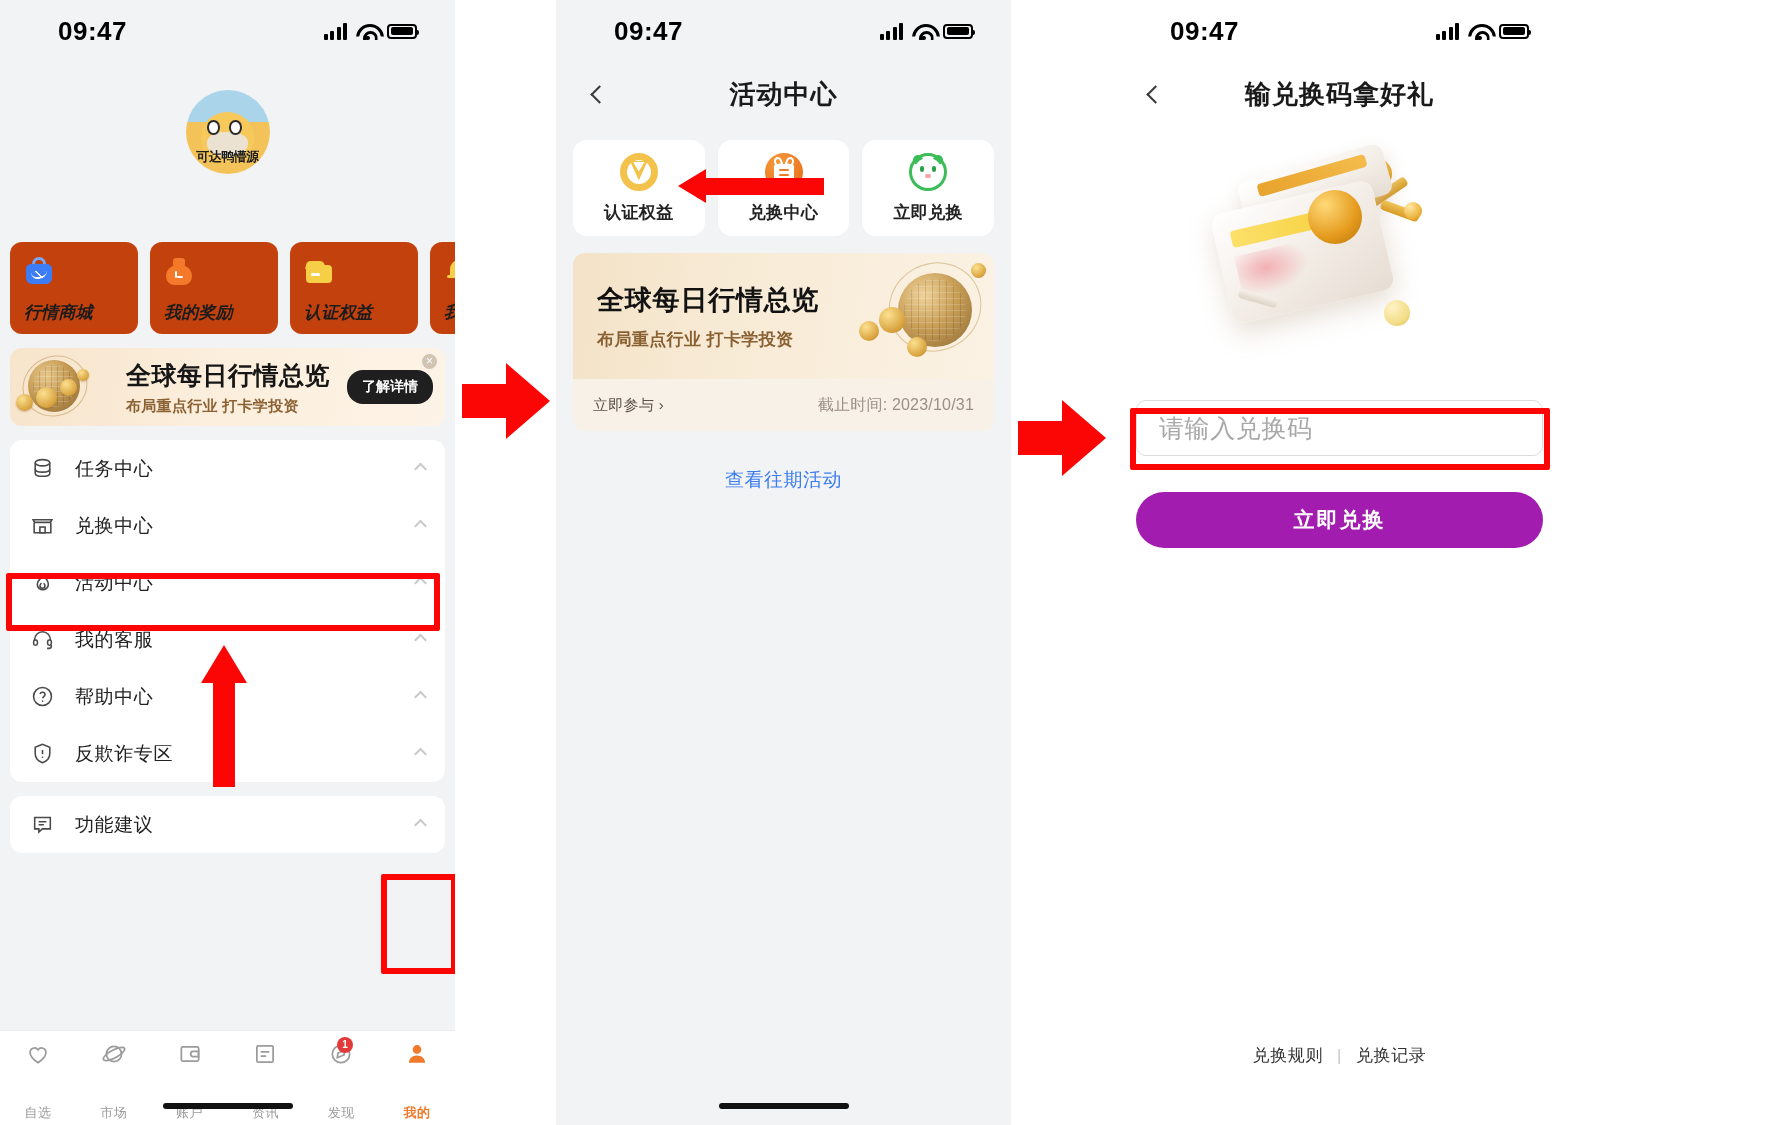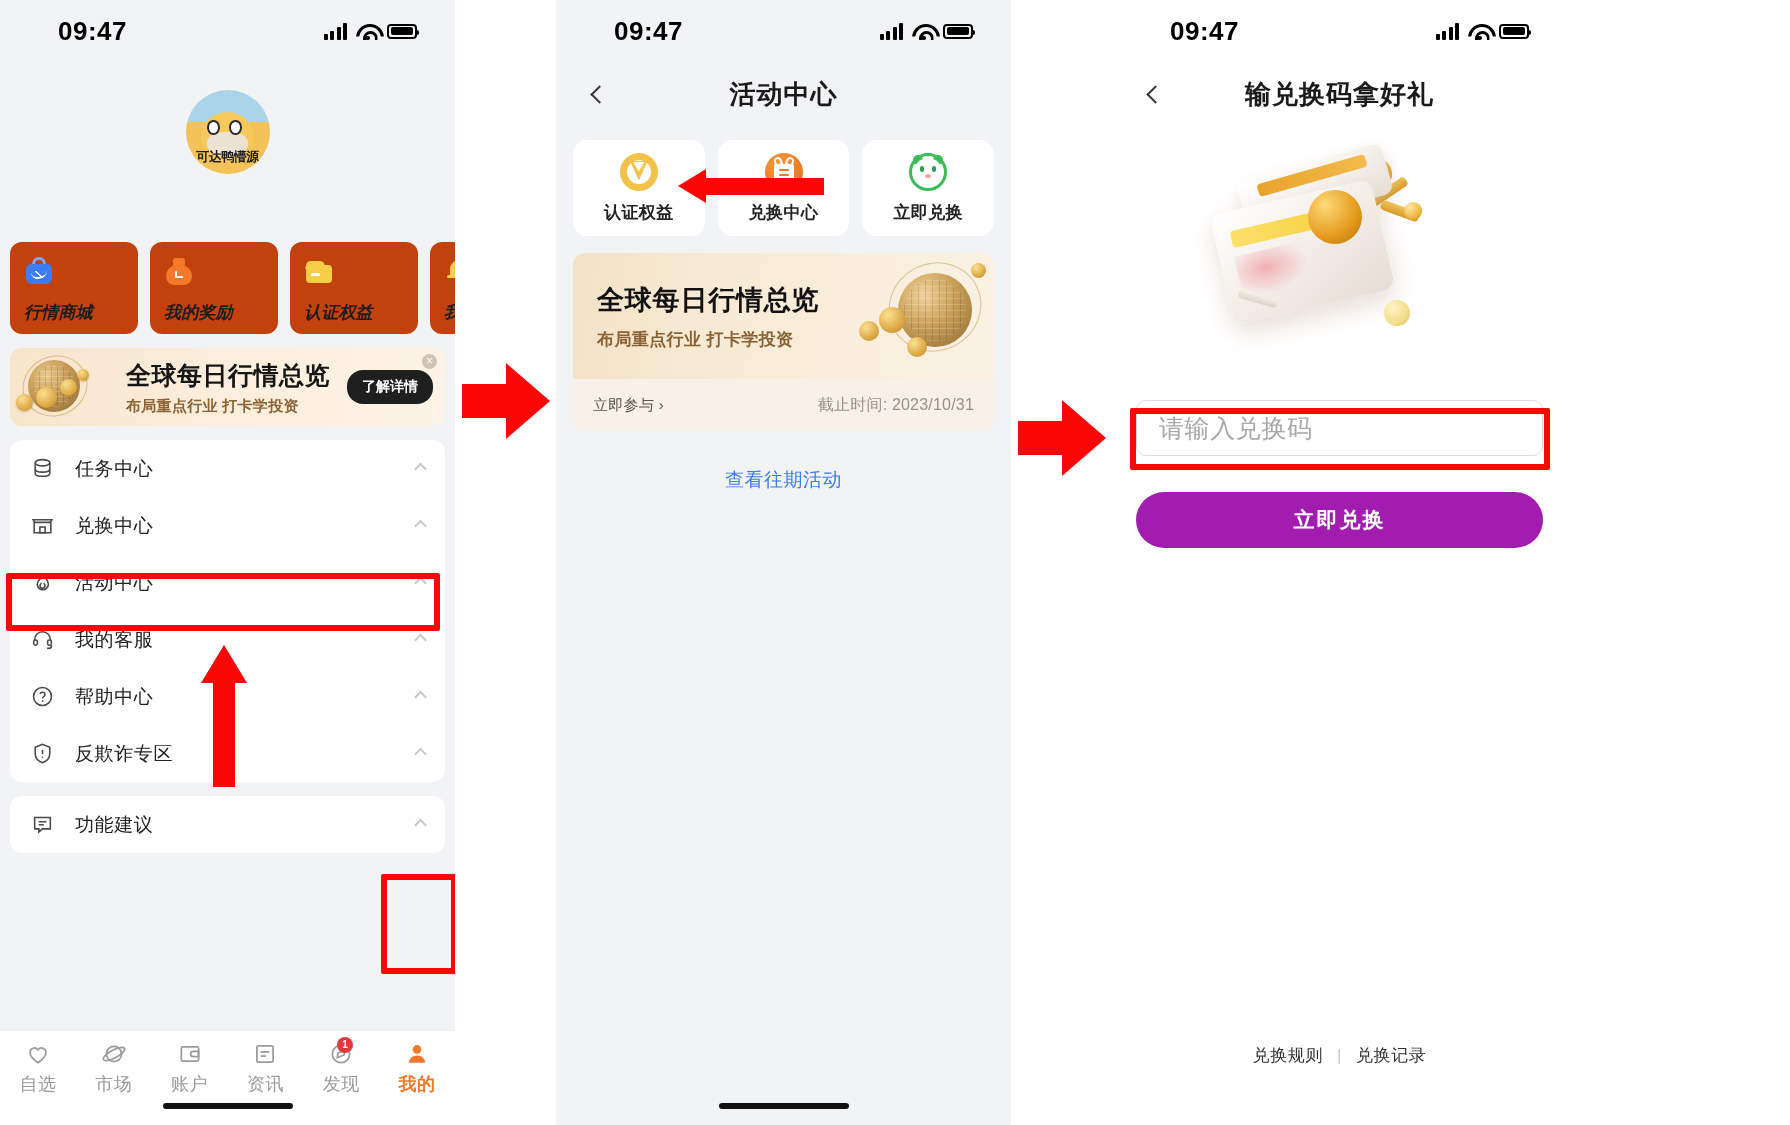--- a/index.html
+++ b/index.html
@@ -206,21 +206,21 @@
   
   .hl-box { position:absolute; border: 6px solid #fb0505; border-radius: 2px; pointer-events:none; }
 
   
   .tabbar {
     position: absolute; left: 0; right: 0; bottom: 0; height: 95px;
     background: #fff; border-top: 1px solid #ececec;
     display: flex; align-items: flex-start; padding-top: 10px;
   }
   .tab { flex: 1; display:flex; flex-direction:column; align-items:center; gap: 5px; position: relative; }
-  .tab .tlabel { font-size: 18px; color:#9b9b9b; letter-spacing:.5px; }
+  .tab .tlabel { font-size: 13px; color:#9b9b9b; letter-spacing:.5px;margin-top:32px; }
   .tab.active .tlabel { color:#ef7a2b; font-weight:600; }
   .ticon { width: 26px; height: 26px; position: relative; }
   .badge {
     position:absolute; right: 26px; top: -4px; min-width: 16px; height: 16px;
     background:#e23a3a; color:#fff; font-size: 10px; line-height:16px; text-align:center;
     border-radius: 8px; font-weight:700; padding: 0 3px;
   }
   .home-indicator {
     position:absolute; left: 50%; transform: translateX(-50%); bottom: 16px;
     width: 130px; height: 6px; background:#111; border-radius: 4px;

